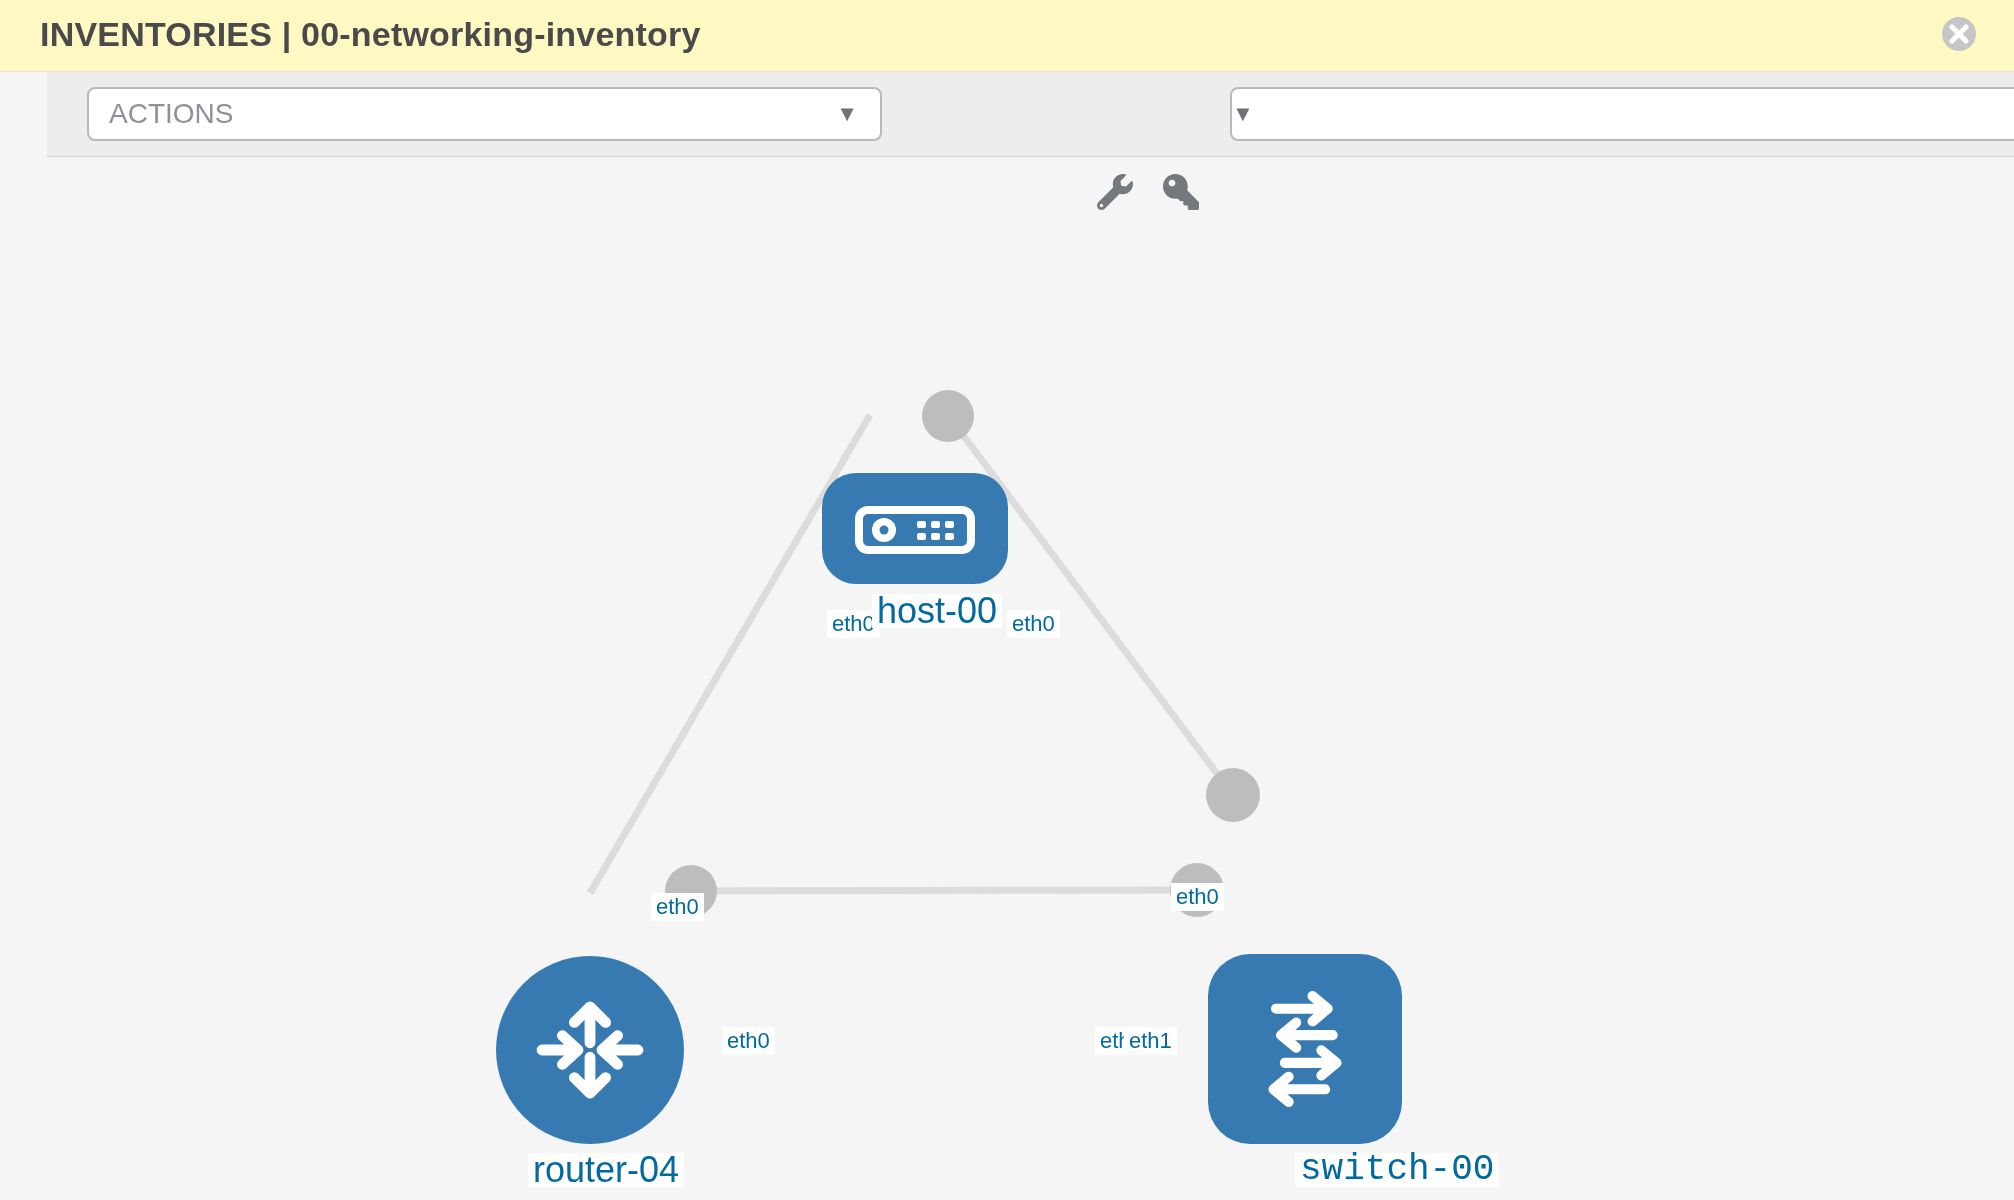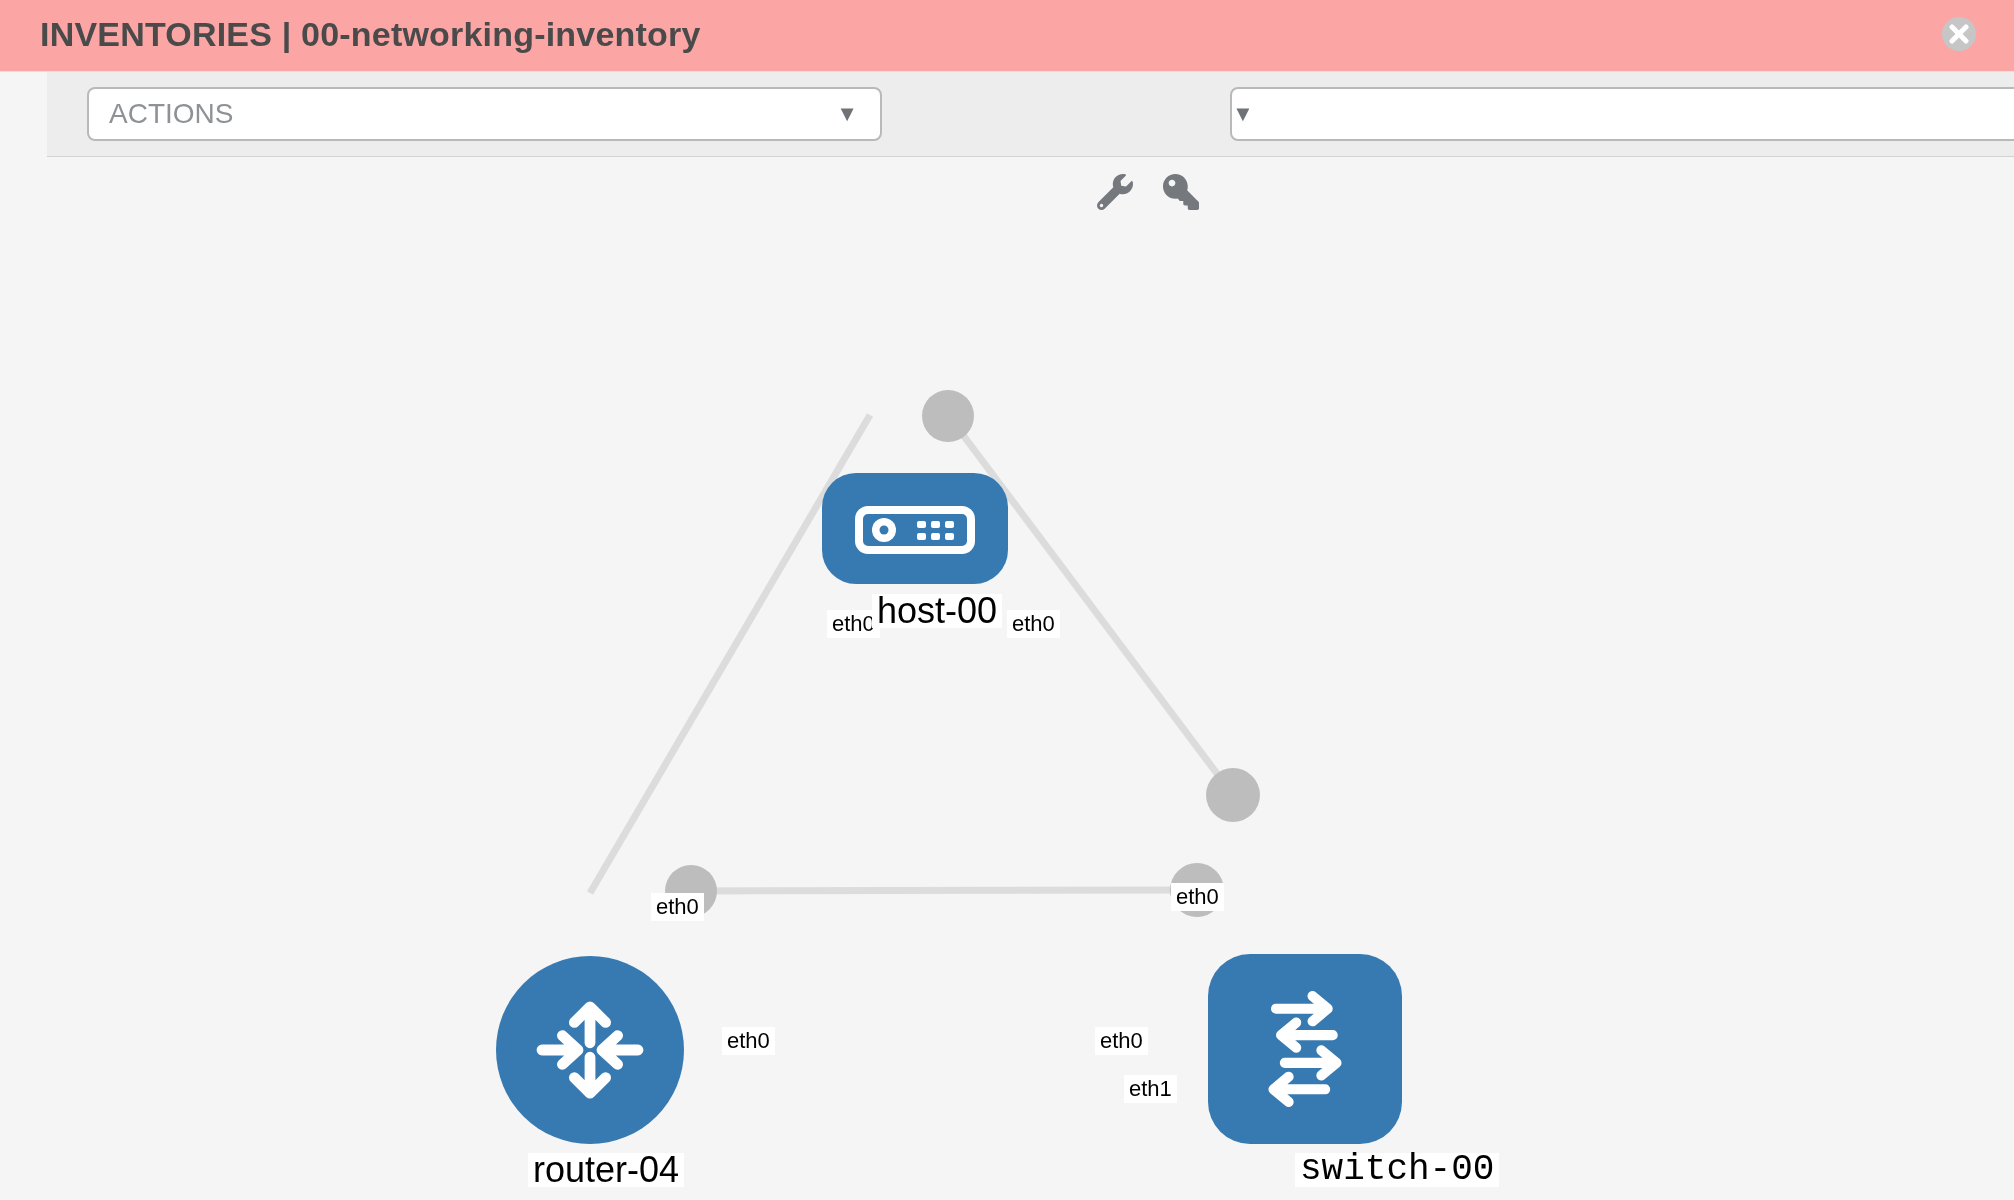--- a/index.html
+++ b/index.html
@@ -4,21 +4,21 @@
 <style>
   html,body{margin:0;padding:0;}
   body{
     width:2014px;height:1200px;overflow:hidden;position:relative;
     font-family:"Liberation Sans","DejaVu Sans",sans-serif;
     background:#f5f5f5;
   }
   
   .header{
     position:absolute;left:0;top:0;width:2014px;height:71px;
-    background:#fca5a5;border-bottom:1px solid #e3e3e3;z-index:10;
+    background:#fef9c3;border-bottom:1px solid #e3e3e3;z-index:10;
   }
   .header-title{
     position:absolute;left:40px;top:15px;
     font-size:34px;font-weight:bold;color:#4a4a4a;letter-spacing:.2px;
     white-space:nowrap;
   }
   .close-btn{
     position:absolute;left:1942px;top:17px;width:34px;height:34px;
     border-radius:50%;background:#c6c6c6;cursor:pointer;
     display:flex;align-items:center;justify-content:center;
@@ -51,21 +51,21 @@
   .canvas{
     position:absolute;left:0;top:157px;width:2014px;height:1043px;
     background:#f5f5f5;
   }
   .net-svg{position:absolute;left:0;top:0;z-index:1;}
   .node{position:absolute;z-index:2;display:flex;align-items:center;justify-content:center;cursor:pointer;}
   .node-host{left:822px;top:316px;width:186px;height:111px;border-radius:34px;background:#377ab2;}
   .node-router{left:496px;top:799px;width:188px;height:188px;border-radius:50%;background:#377ab2;}
   .node-switch{left:1208px;top:797px;width:194px;height:190px;border-radius:42px;background:#377ab2;}
   .chip{
-    position:absolute;z-index:3;background:#ffffff;color:#000000;
+    position:absolute;z-index:3;background:#ffffff;color:#0369a1;
     white-space:nowrap;padding:1px 5px;
   }
   .chip-node{font-size:36px;line-height:32px;}
   .chip-iface{font-size:22px;line-height:26px;}
 </style>
 </head>
 <body>
 
 <div class="header">
   <div class="header-title">INVENTORIES | 00-networking-inventory</div>
@@ -152,18 +152,18 @@
 
   <div class="chip chip-iface" style="left:827px;top:453px;">eth0</div>
   <div class="chip chip-node" style="left:872px;top:437px;">host-00</div>
   <div class="chip chip-iface" style="left:1007px;top:453px;">eth0</div>
 
   <div class="chip chip-iface" style="left:651px;top:736px;">eth0</div>
   <div class="chip chip-iface" style="left:1171px;top:726px;">eth0</div>
 
   <div class="chip chip-iface" style="left:722px;top:870px;">eth0</div>
   <div class="chip chip-iface" style="left:1095px;top:870px;">eth0</div>
-  <div class="chip chip-iface" style="left:1124px;top:870px;margin-top:48px;">eth1</div>
+  <div class="chip chip-iface" style="left:1124px;top:870px;">eth1</div>
 
   <div class="chip chip-node" style="left:528px;top:996px;">router-04</div>
   <div class="chip chip-node" style="left:1295px;top:996px;font-family:Liberation Mono, monospace;">switch-00</div>
 
 </div>
 
 </body></html>

